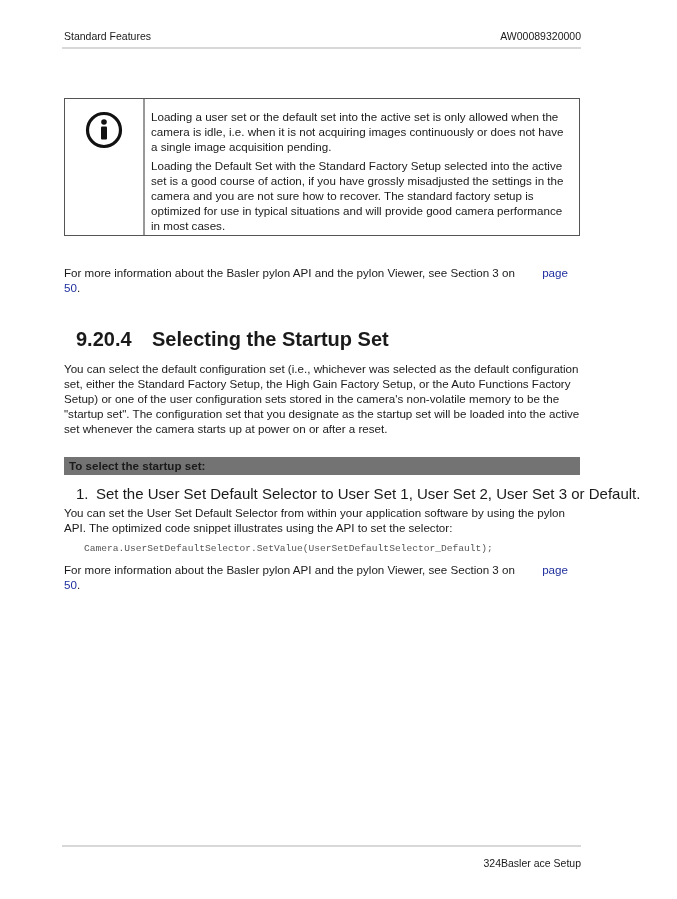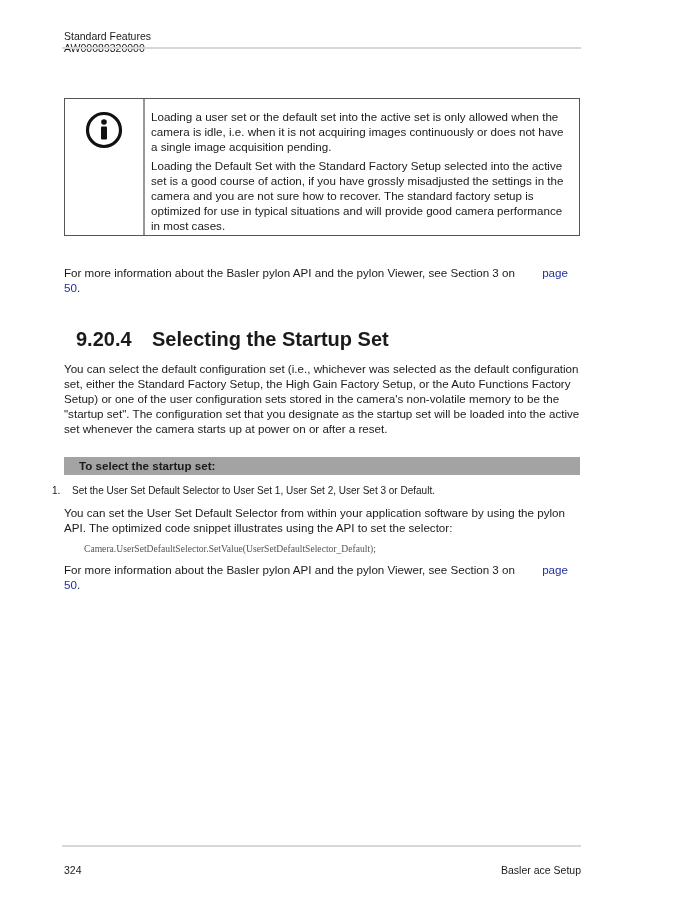--- a/index.html
+++ b/index.html
@@ -1,33 +1,33 @@
 <!DOCTYPE html>
 <html><head>
 <meta charset="utf-8">
 <style>
   html, body { margin: 0; padding: 0; background: #fff; }
   body { width: 677px; height: 899px; position: relative; overflow: hidden;
          font-family: "Liberation Sans", sans-serif; color: #1a1a1a; }
-  .hdr { position: absolute; left: 64px; right: 96px; top: 30px; font-size: 10.5px; display: flex; justify-content: space-between; flex-direction: column; }
+  .hdr { position: absolute; left: 64px; right: 96px; top: 30px; font-size: 10.5px; display: flex; justify-content: space-between; }
   .hdr-rule { position: absolute; left: 62px; width: 519px; top: 47px; height: 2px; background: #d8d8d8; }
   .note { position: absolute; left: 64px; top: 98px; width: 516px; height: 138px; border: 1px solid #555; display: flex; box-sizing: border-box; }
   .note-icon-cell { width: 80px; border-right: 2px solid #999; display: flex; justify-content: center; padding-top: 12px; box-sizing: border-box; }
   .note-text { flex: 1; padding: 10px 8px 0 6px; font-size: 11.6px; line-height: 15px; }
   .note-text p { margin: 0 0 4px 0; }
   .para { position: absolute; left: 64px; width: 518px; font-size: 11.6px; line-height: 15px; margin: 0; }
   .link { color: #1f2f9e; cursor: pointer; margin-left: 24px; }
   .h2 { position: absolute; left: 64px; top: 316px; font-size: 20px; font-weight: bold; margin: 12px; }
   .h2 .num { display: inline-block; width: 76px; }
-  .proc { position: absolute; left: 64px; top: 457px; width: 516px; height: 18px; background: #a3a3a3; font-size: 11.6px; font-weight: bold; line-height: 18px; padding-left: 15px; box-sizing: border-box; }
-  .step { position: absolute; left: 52px; top: 485px; font-size: 10px; }
+  .proc { position: absolute; left: 64px; top: 457px; width: 516px; height: 18px; background: #737373; font-size: 11.6px; font-weight: bold; line-height: 18px; padding-left: 5px; box-sizing: border-box; }
+  .step { position: absolute; left: 76px; top: 485px; font-size: 15px; }
   .step .n { display: inline-block; width: 20px; }
-  .code { position: absolute; left: 84px; top: 543px; font-family: Liberation Serif, serif; font-size: 9.6px; color: #555; }
+  .code { position: absolute; left: 84px; top: 543px; font-family: Liberation Mono, monospace; font-size: 9.6px; color: #555; }
   .ftr-rule { position: absolute; left: 62px; width: 519px; top: 845px; height: 2px; background: #d8d8d8; }
-  .ftr { position: absolute; left: 64px; right: 96px; top: 857px; font-size: 10.5px; display: flex; justify-content: space-between; margin-top: 7px; }
+  .ftr { position: absolute; left: 64px; right: 96px; top: 857px; font-size: 10.5px; display: flex; justify-content: flex-end; }
 </style>
 </head>
 <body>
 
 <div class="hdr">
   <span>Standard Features</span>
   <span>AW00089320000</span>
 </div>
 <div class="hdr-rule"></div>
 

